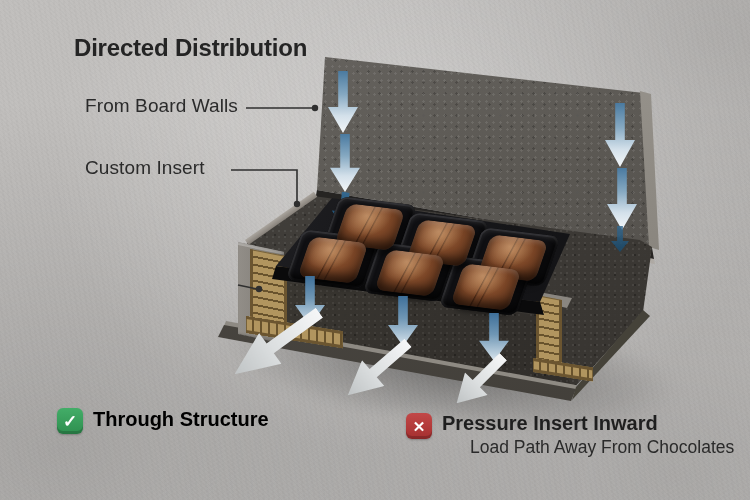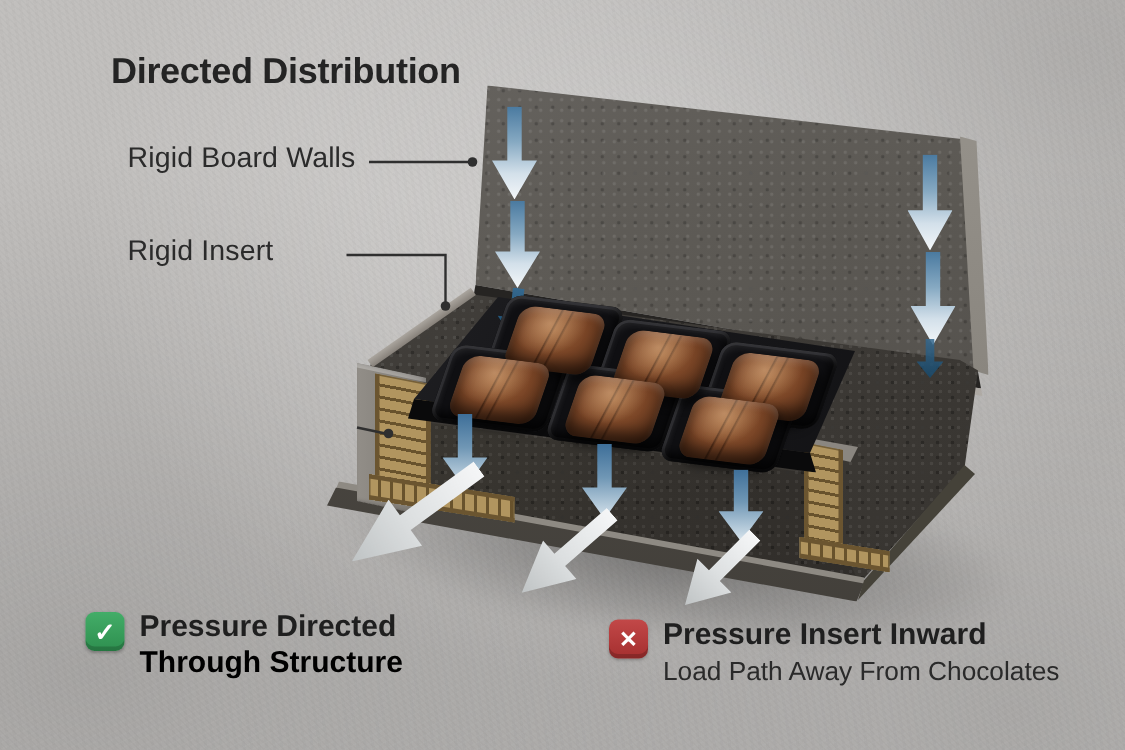--- a/index.html
+++ b/index.html
@@ -124,21 +124,21 @@
   
   .legend{position:absolute;z-index:11;display:flex;align-items:flex-start;gap:10px;}
   .badge{width:26px;height:26px;border-radius:6px;flex:0 0 auto;margin-top:1px;
        display:flex;align-items:center;justify-content:center;
        color:#fff;font-size:17px;font-weight:700;line-height:1;
        box-shadow:inset 0 -3px 0 rgba(0,0,0,.18), 0 1px 2px rgba(0,0,0,.25);}
   .badge.green{background:linear-gradient(180deg,#43ad68,#2e8f4f);}
   .badge.red{background:linear-gradient(180deg,#c24848,#a52f2f);font-size:15px;}
   .leg-l1{color:#1f1f1f;font-size:20px;font-weight:700;line-height:23px;white-space:nowrap;}
   .leg-l2b{color:#000000;font-size:20px;font-weight:700;line-height:24px;white-space:nowrap;}
-  .leg-l2r{color:#2a2a2a;font-size:17.5px;font-weight:400;line-height:25px;white-space:nowrap;}
+  .leg-l2r{color:#2a2a2a;font-size:17.5px;font-weight:400;line-height:25px;white-space:nowrap;margin-left:28px;}
 </style>
 </head>
 <body>
 
 <div class="stage">
 
   <div class="bg"></div>
   <div class="grain"></div>
 
   <div>
@@ -201,27 +201,26 @@
   <svg class="leaders" width="750" height="500">
     <polyline points="246,108 313,108" fill="none" stroke="#2f2f2f" stroke-width="1.6"></polyline>
     <circle cx="315" cy="108" r="3.2" fill="#2f2f2f"></circle>
     <polyline points="231,170 297,170 297,202" fill="none" stroke="#2f2f2f" stroke-width="1.6"></polyline>
     <circle cx="297" cy="204" r="3.2" fill="#2f2f2f"></circle>
     <polyline points="238,285 257,289" fill="none" stroke="#2f2f2f" stroke-width="1.6"></polyline>
     <circle cx="259" cy="289" r="3.2" fill="#2f2f2f"></circle>
   </svg>
 
   <div class="title">Directed Distribution</div>
-  <div class="label" style="left:85px;top:95px">Rigid Board Walls</div>
-  <div class="label" style="left:85px;top:157px">Rigid Insert</div>
+  <div class="label" style="left:85px;top:95px">From Board Walls</div>
+  <div class="label" style="left:85px;top:157px">Custom Insert</div>
 
   <div class="legend" style="left:57px;top:407px">
     <div class="badge green">✓</div>
     <div>
-      <div class="leg-l1">Pressure Directed</div>
       <div class="leg-l2b">Through Structure</div>
     </div>
   </div>
 
   <div class="legend" style="left:406px;top:412px">
     <div class="badge red">✕</div>
     <div>
       <div class="leg-l1">Pressure Insert Inward</div>
       <div class="leg-l2r">Load Path Away From Chocolates</div>
     </div>

